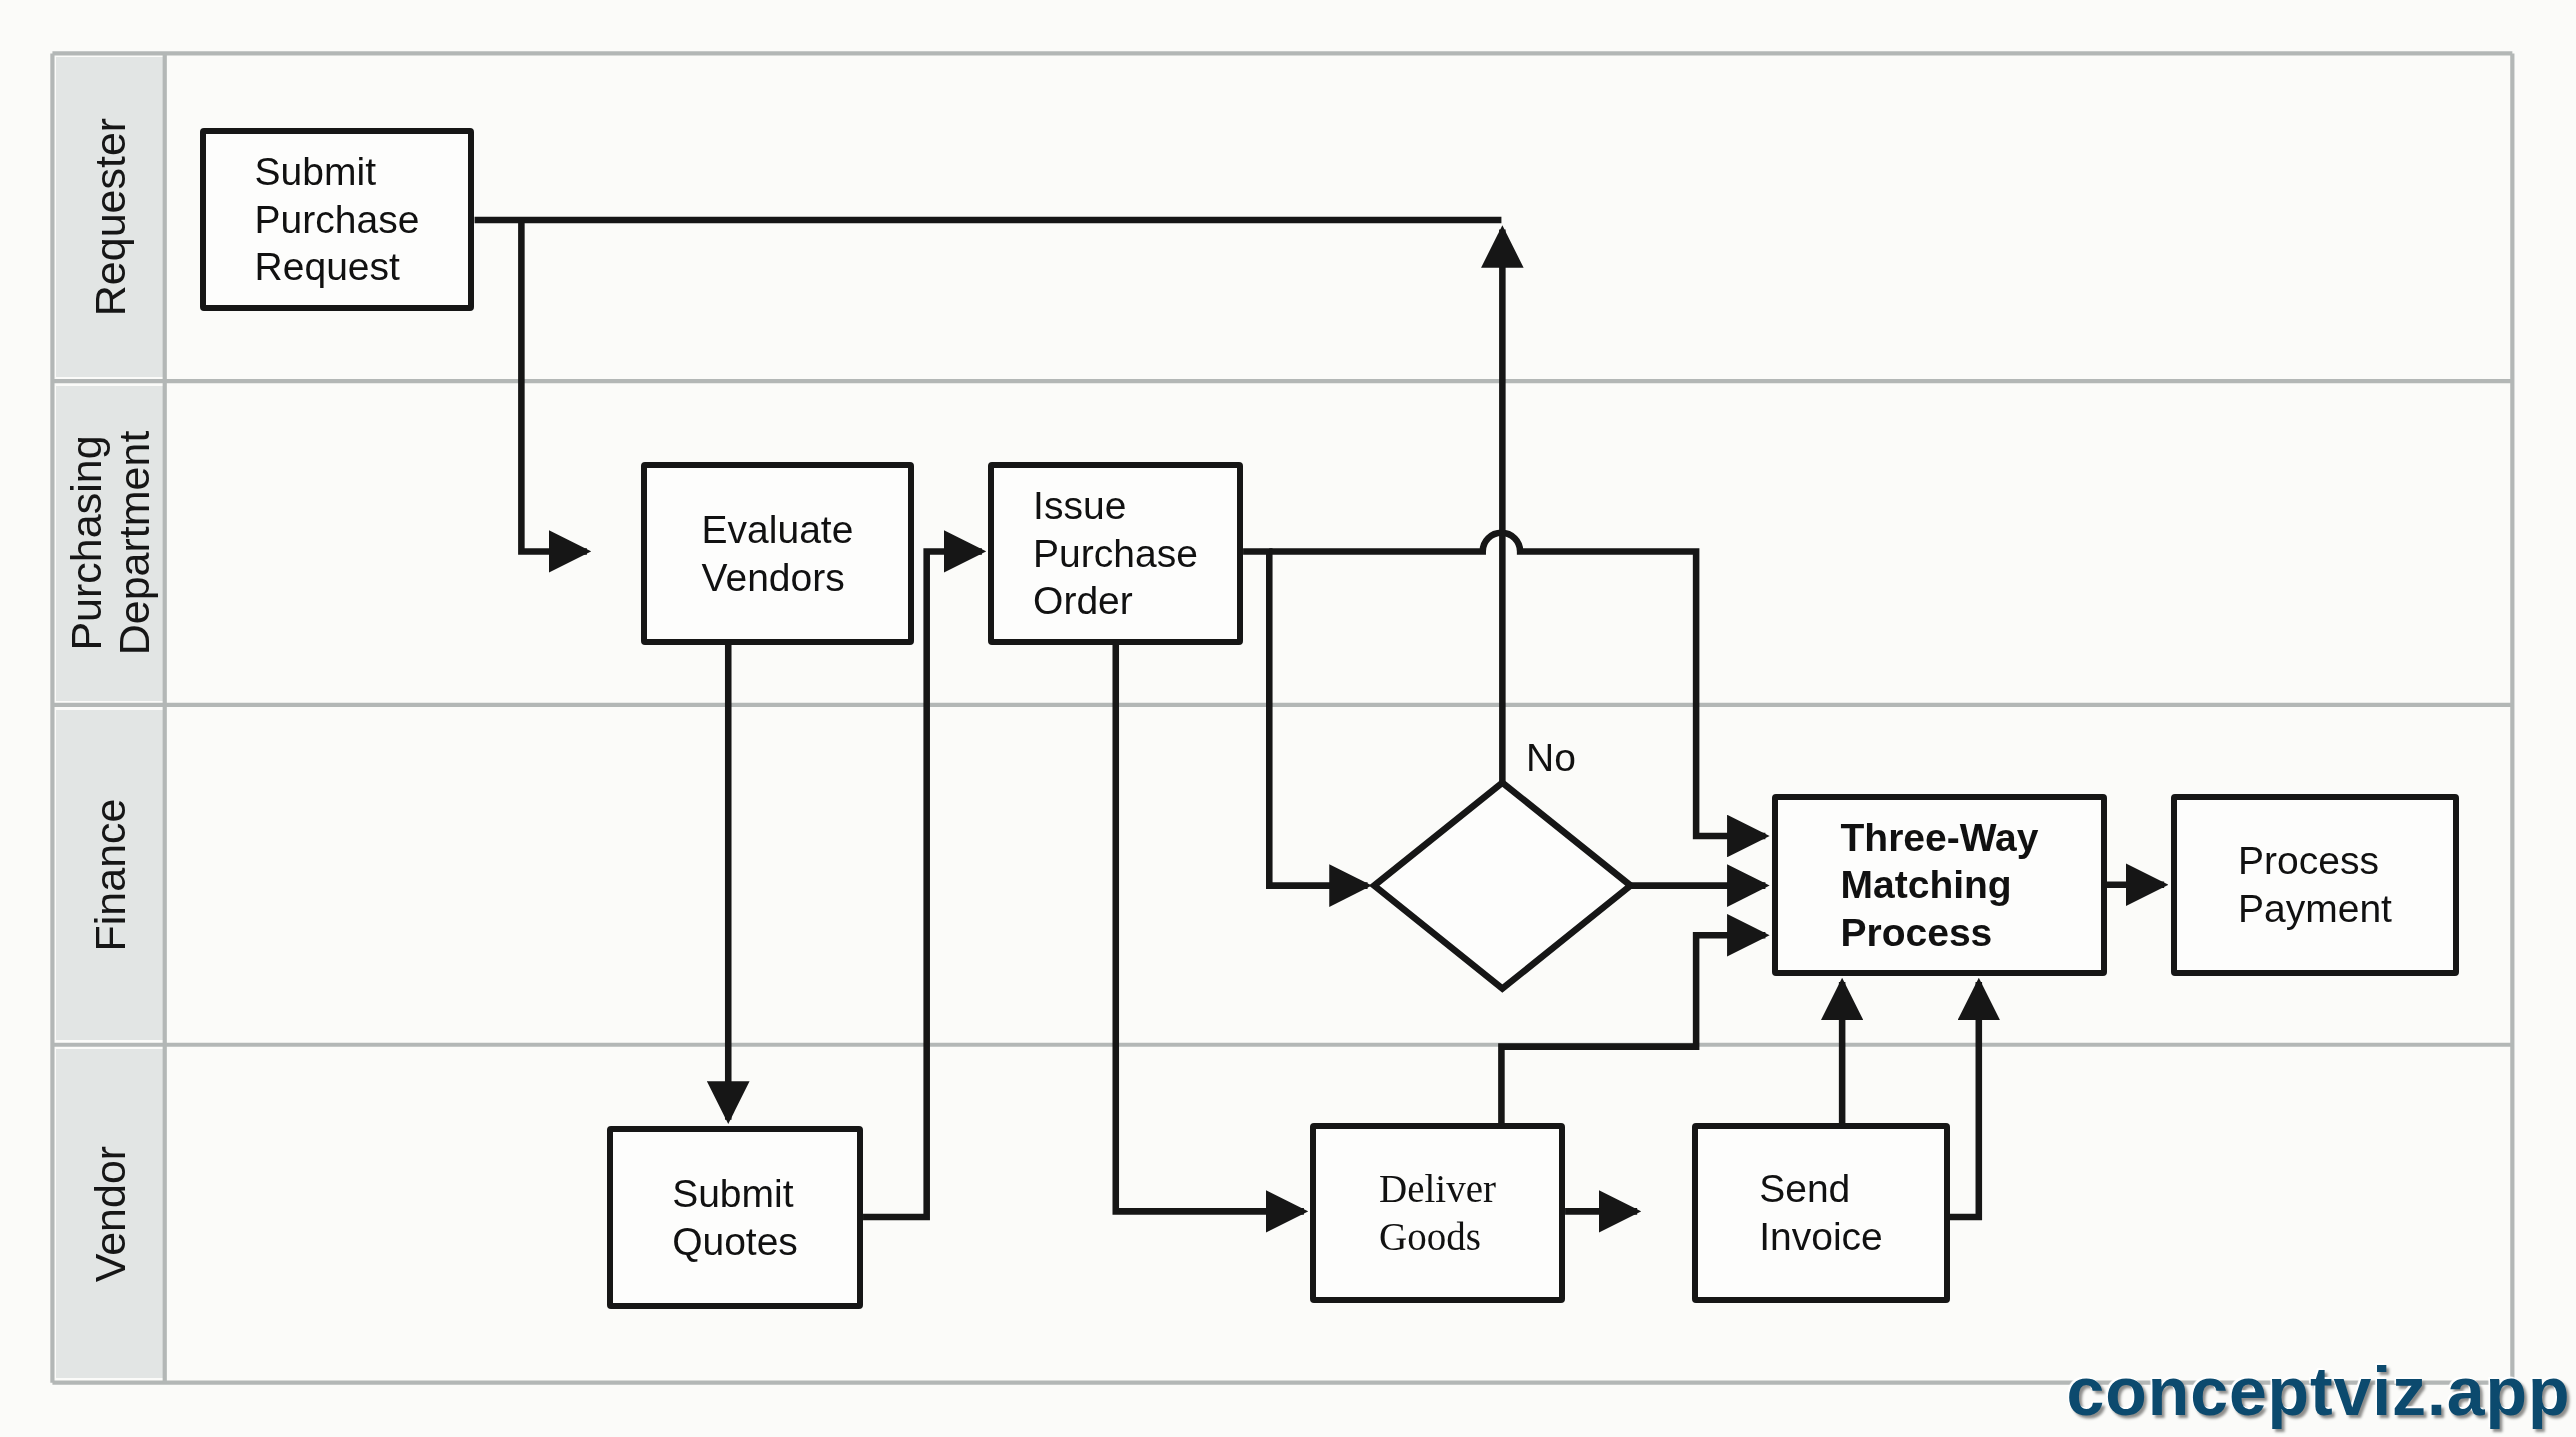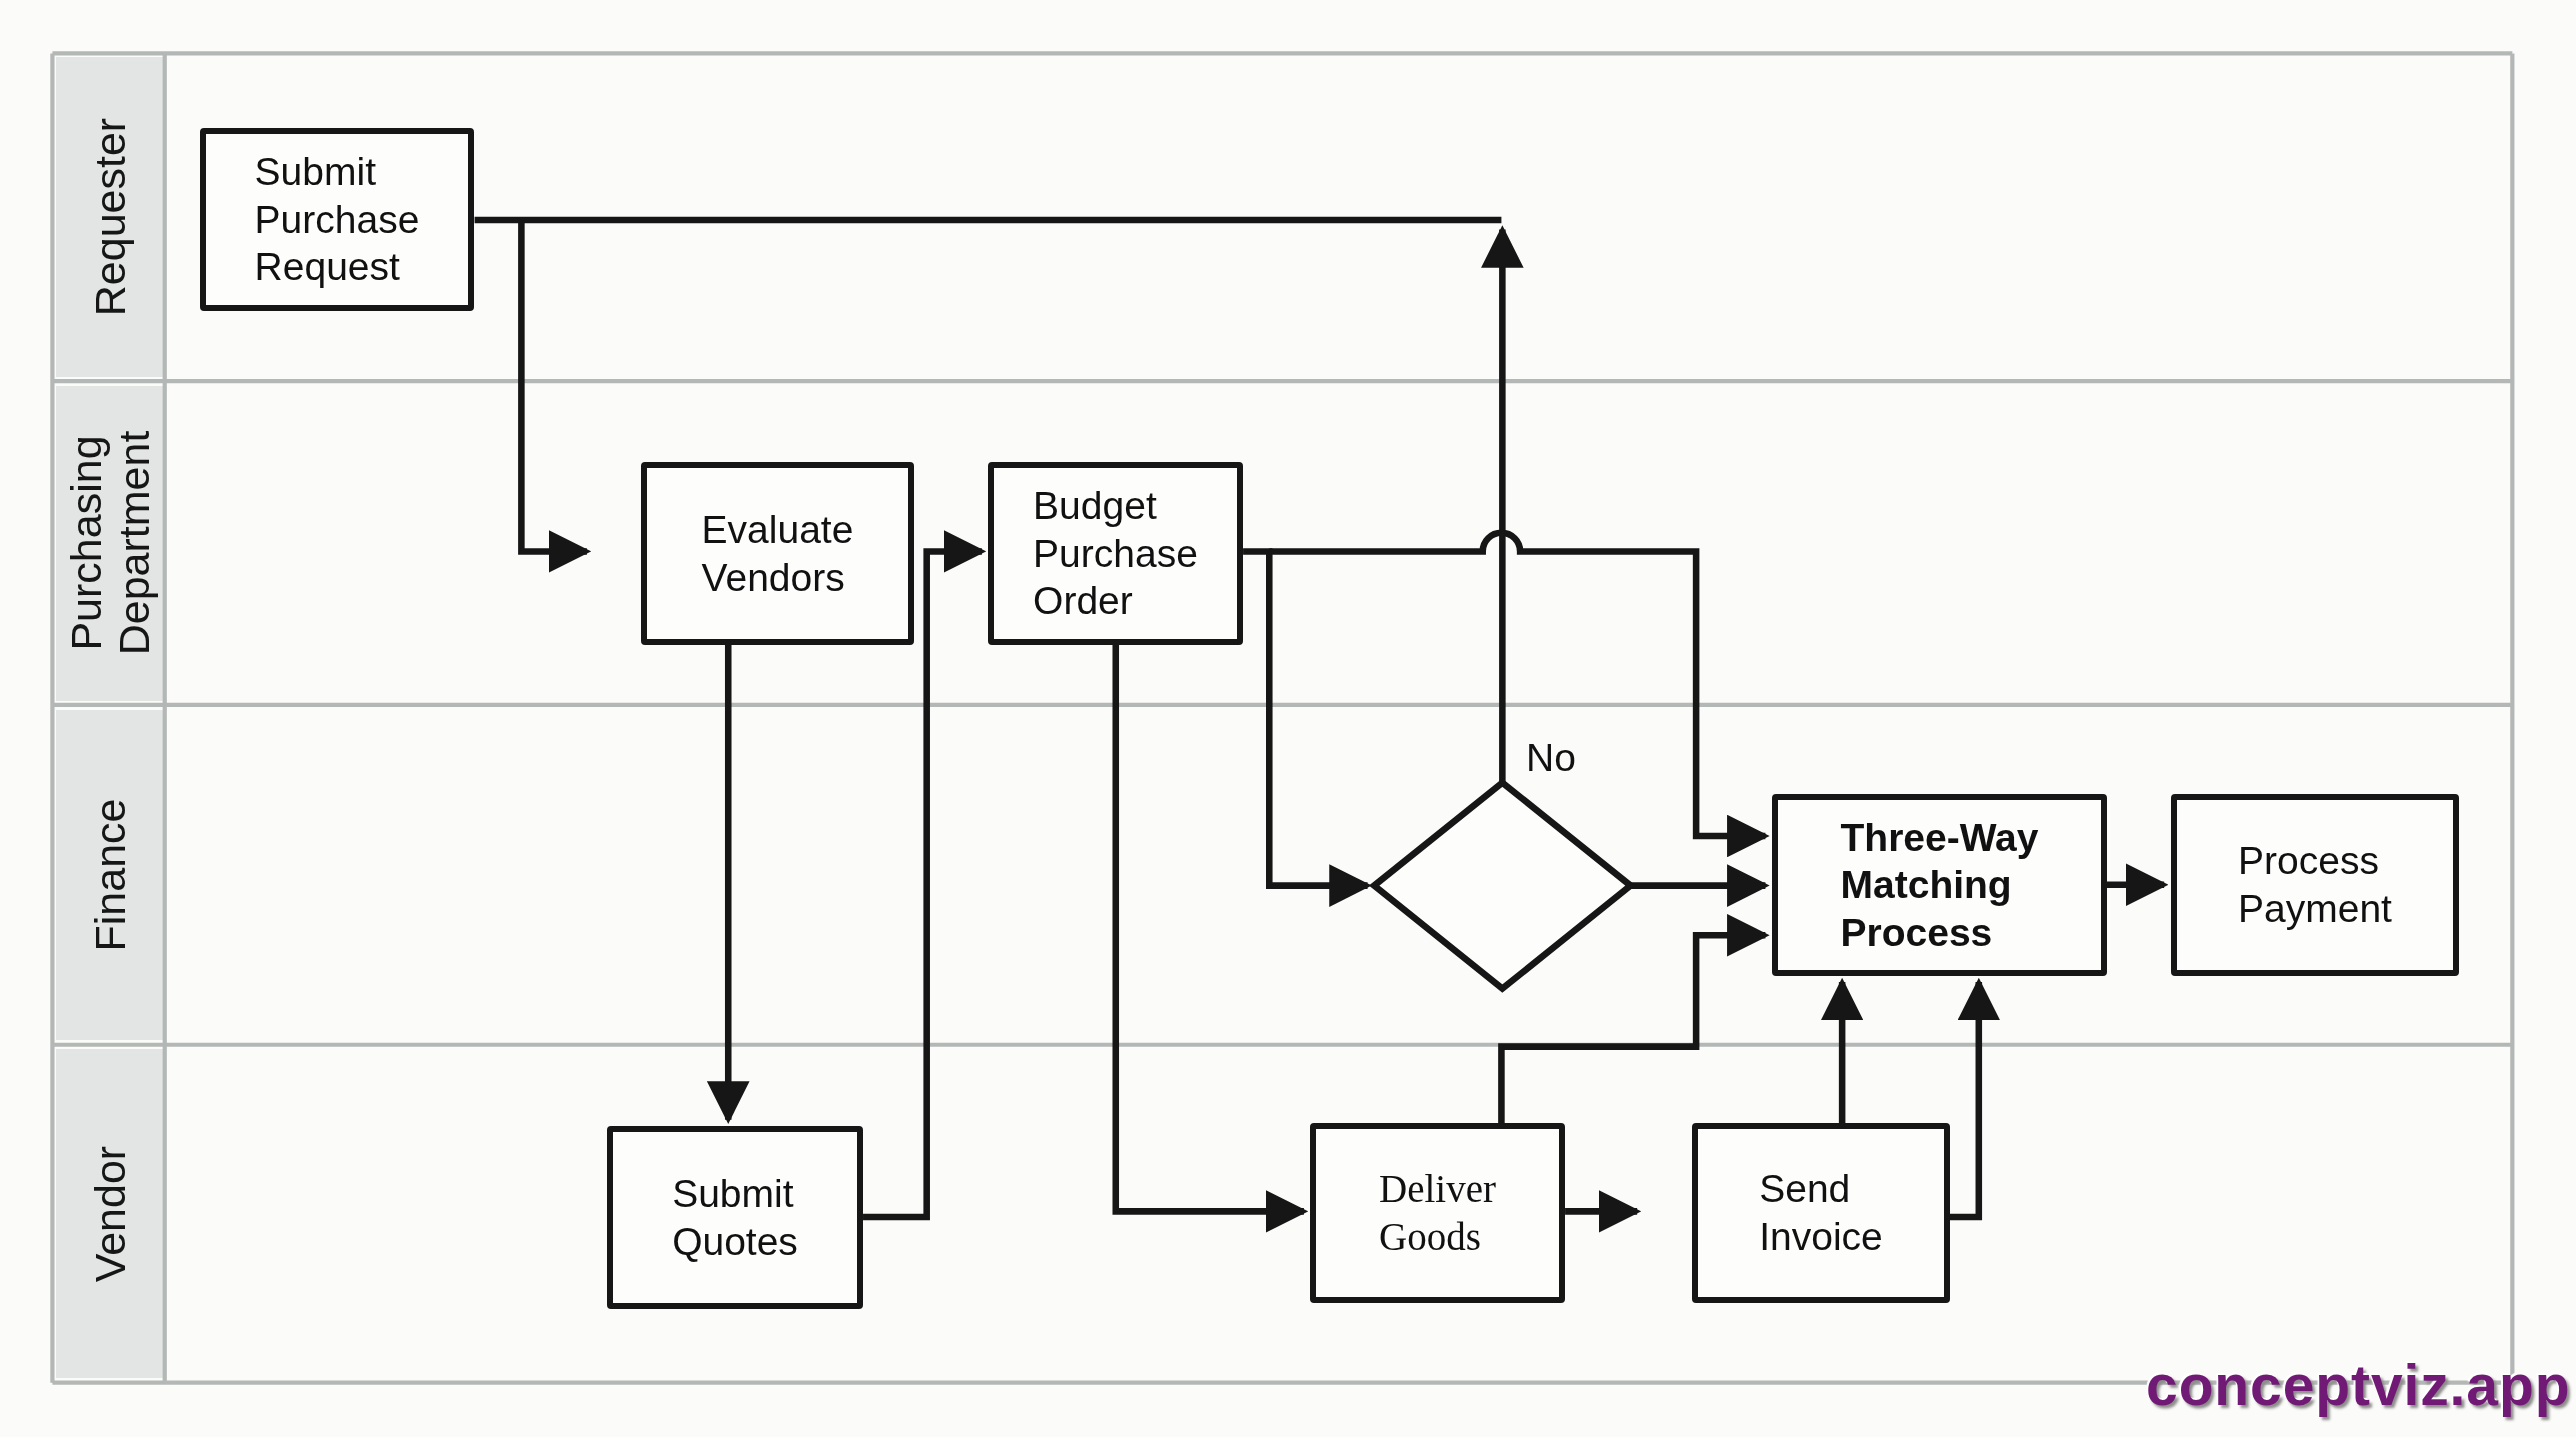--- a/index.html
+++ b/index.html
@@ -36,22 +36,22 @@
     text-align:center;white-space:pre-line;
     font-size:39px;line-height:1.22;color:#111;
   }
   .edge-label{
     position:absolute;z-index:5;
     font-size:39px;color:#111;
   }
   .watermark{
     position:absolute;z-index:6;
     right:5.6px;top:1352px;
-    font-size:57px;font-weight:700;letter-spacing:0.9px;
-    color:#701a75;
+    font-size:68px;font-weight:700;letter-spacing:0.9px;
+    color:#0c4a6e;
     text-shadow:-1.9px -1.9px 0.9px #ffffff, 2.8px 2.8px 2.8px #8d8d8b;
   }
 </style>
 </head>
 <body>
 
 <div class="canvas">
 
   <div class="lane-cell" style="top:57px;height:320px;"></div>
   <div class="lane-cell" style="top:386px;height:315px;"></div>
@@ -100,21 +100,21 @@
   <div class="lane-label" style="left:110px;top:543px;">Purchasing
 Department</div>
   <div class="lane-label" style="left:110px;top:875px;">Finance</div>
   <div class="lane-label" style="left:110px;top:1214px;">Vendor</div>
 
   <div class="node" style="left:200px;top:128px;width:274px;height:183px;">Submit
 Purchase
 Request</div>
   <div class="node" style="left:593px;top:462px;width:273px;height:183px;margin-left:48px;">Evaluate
 Vendors</div>
-  <div class="node" style="left:988px;top:462px;width:255px;height:183px;">Budget
+  <div class="node" style="left:988px;top:462px;width:255px;height:183px;">Issue
 Purchase
 Order</div>
   <div class="node" style="left:1772px;top:794px;width:335px;height:182px;font-weight:bold;">Three-Way
 Matching
 Process</div>
   <div class="node" style="left:2171px;top:794px;width:288px;height:182px;">Process
 Payment</div>
   <div class="node" style="left:607px;top:1126px;width:256px;height:183px;">Submit
 Quotes</div>
   <div class="node" style="left:1310px;top:1123px;width:255px;height:180px;font-family:Liberation Serif, serif;">Deliver

